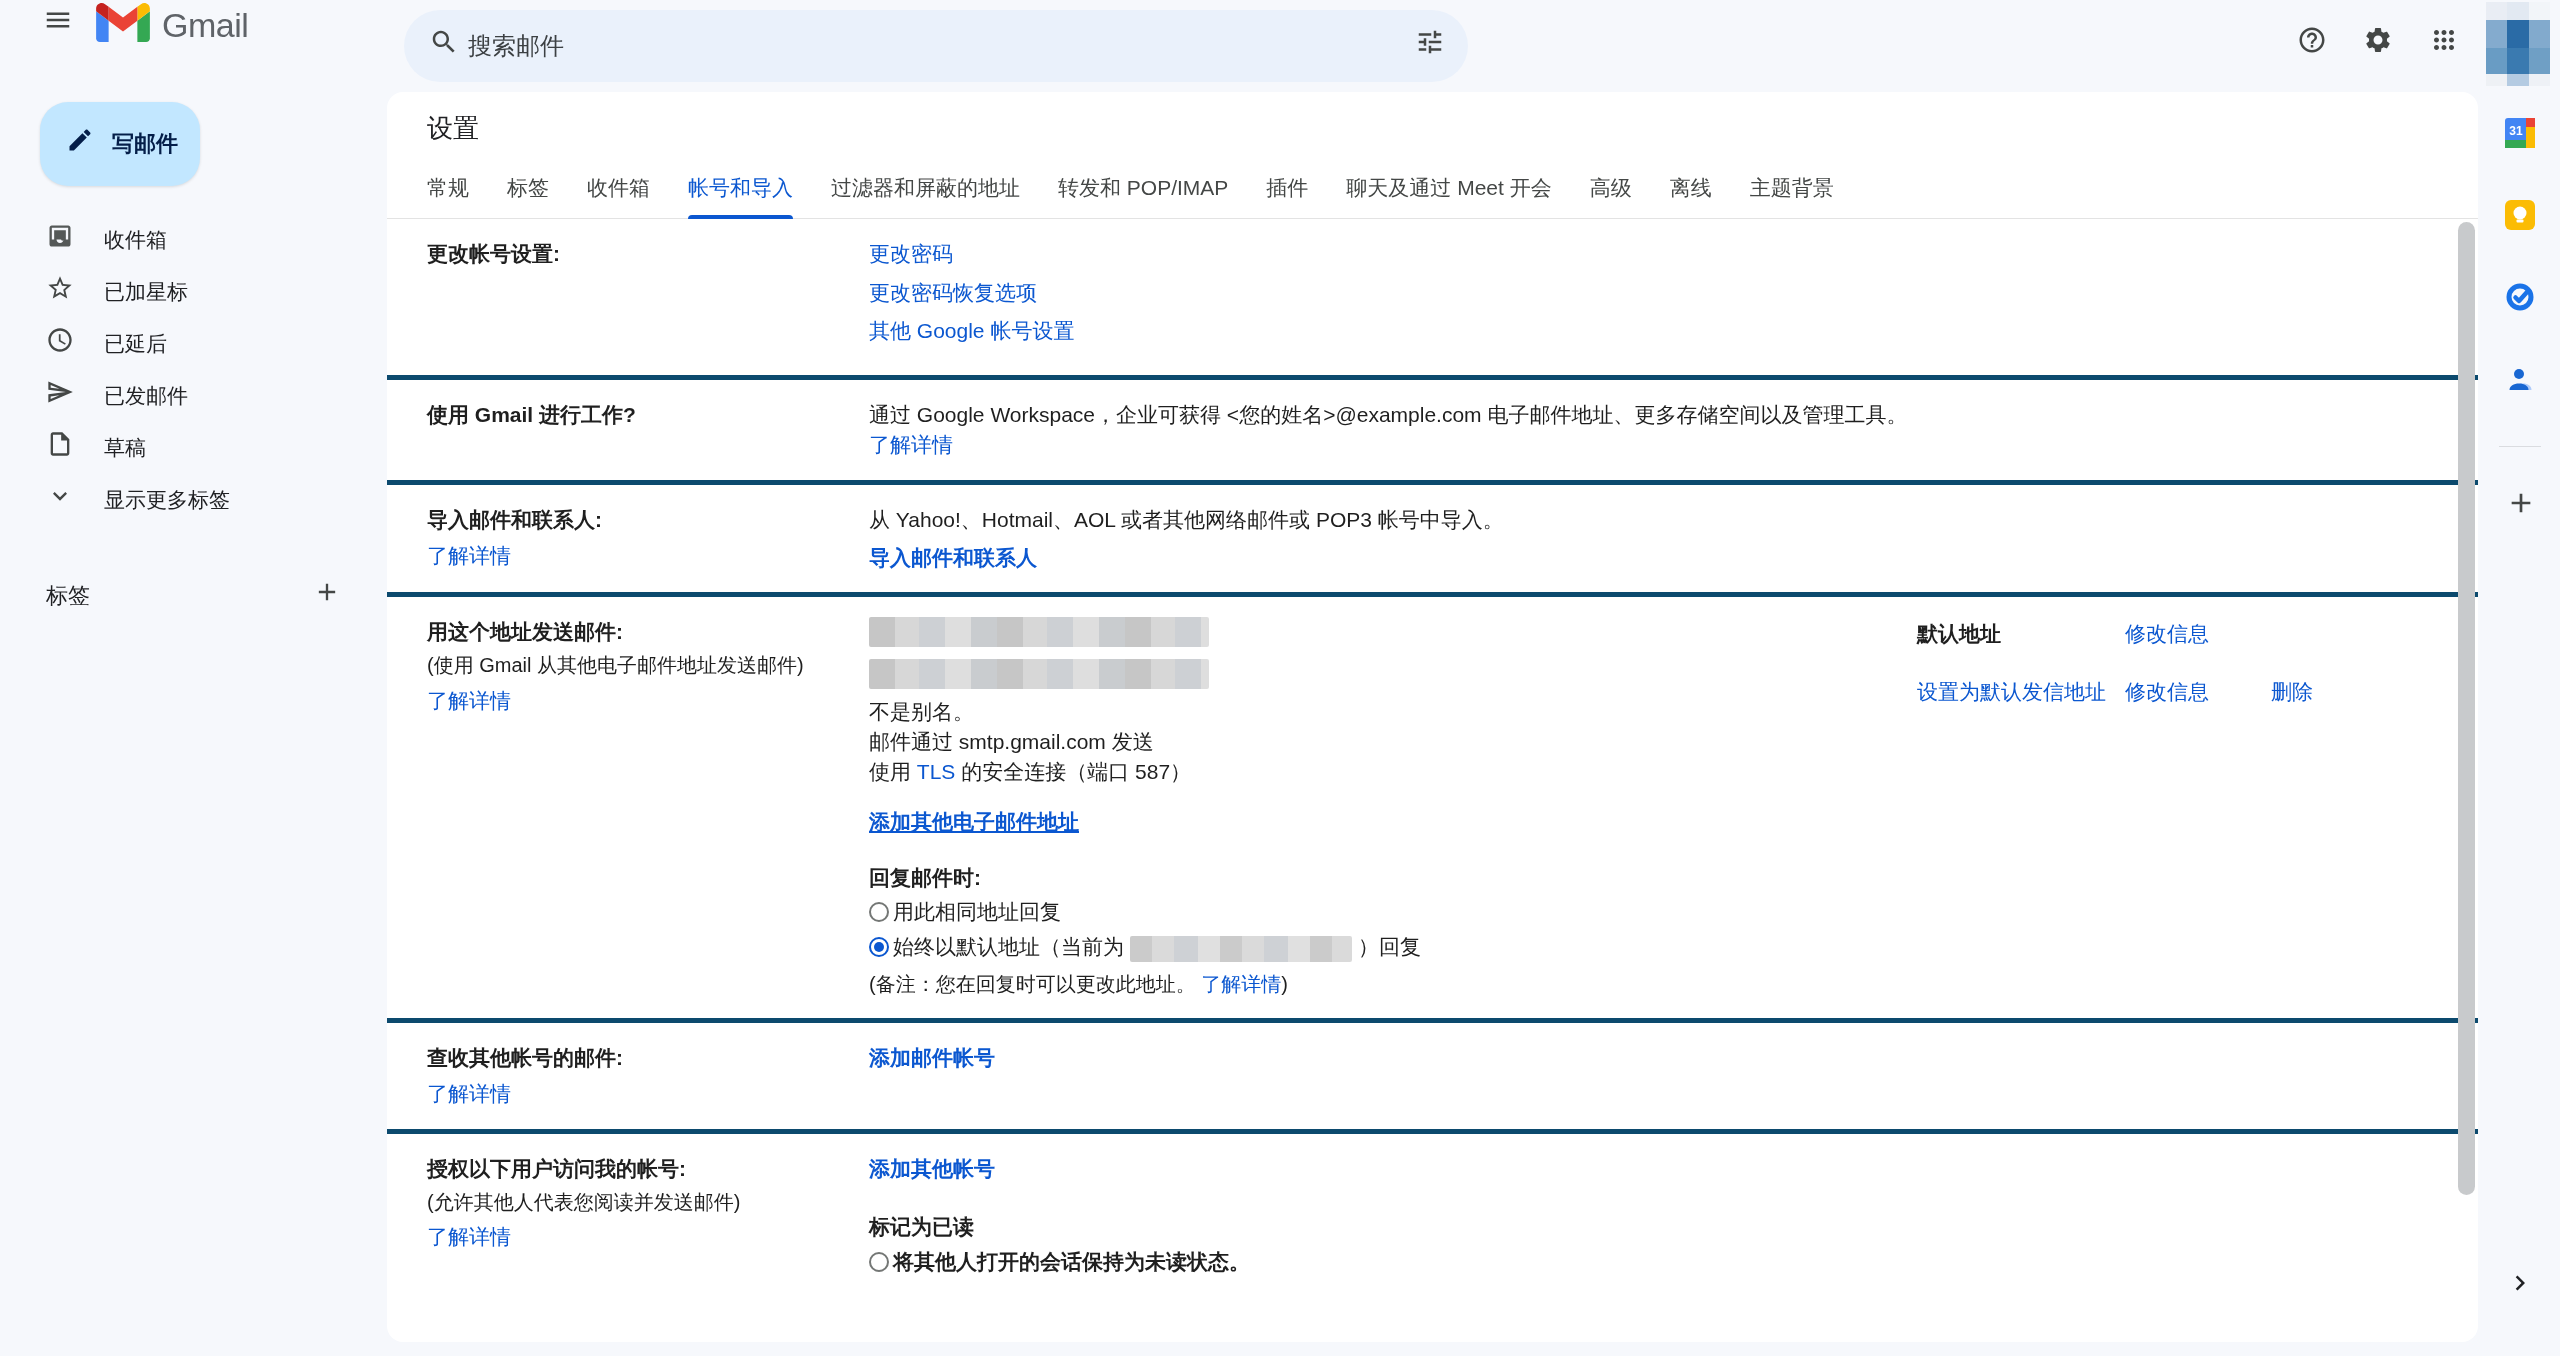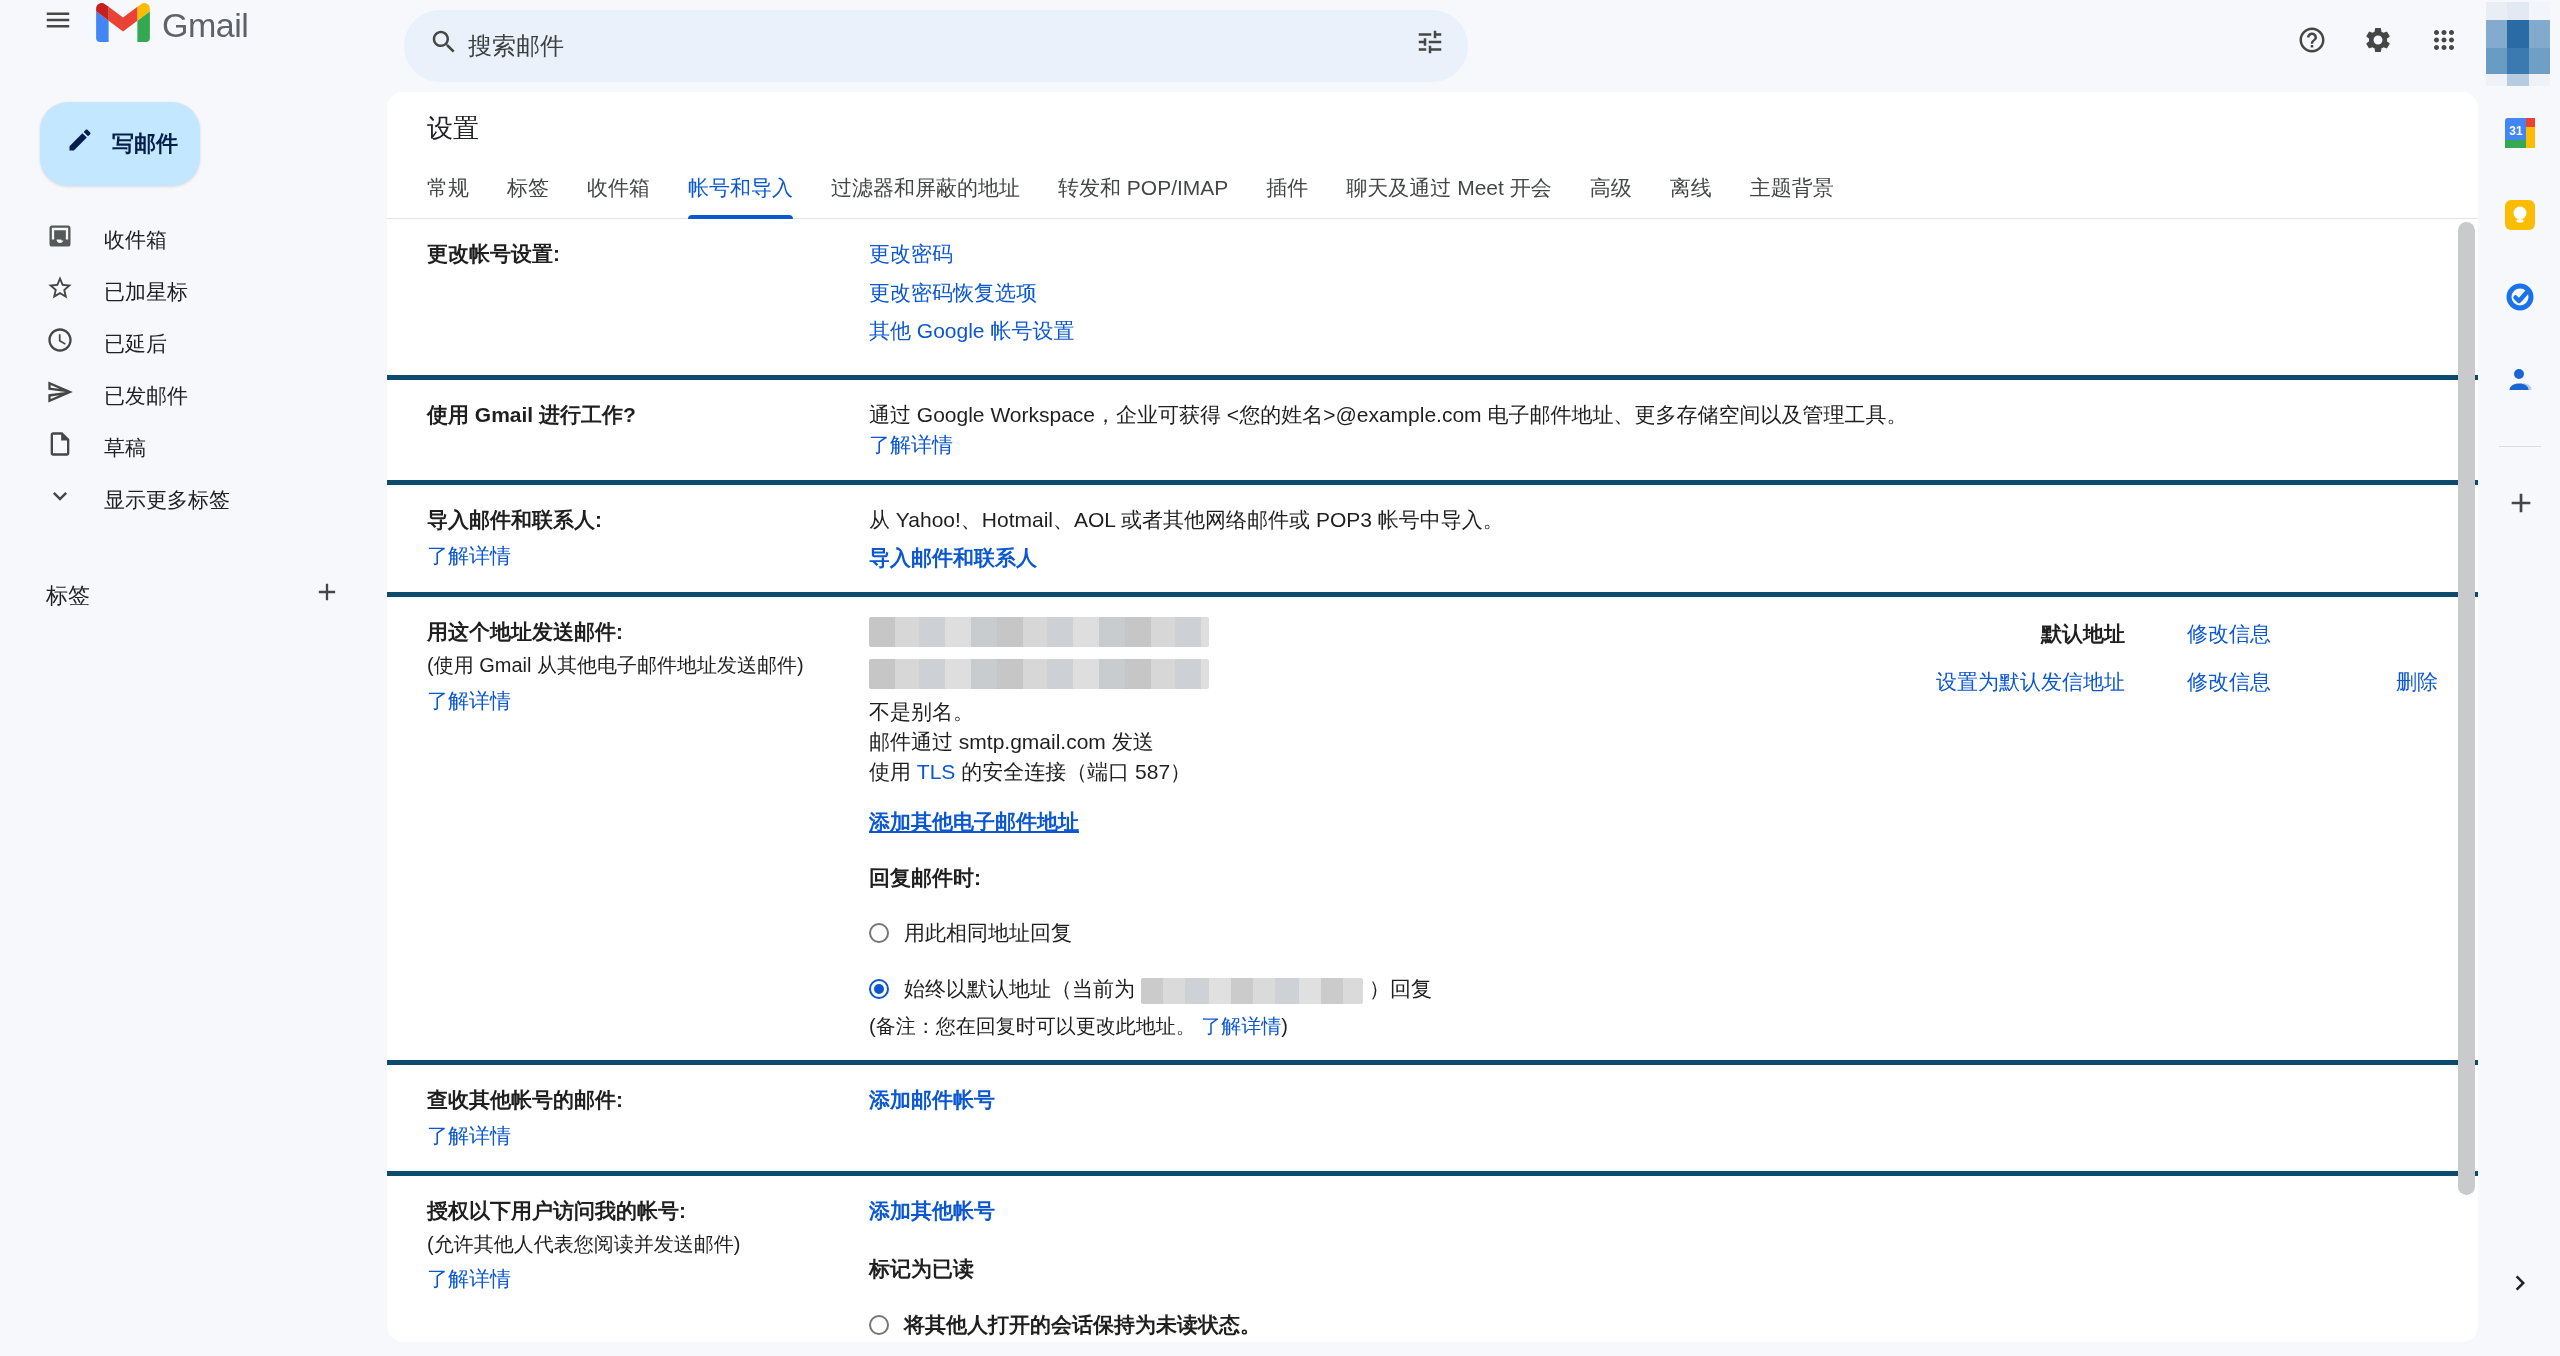--- a/index.html
+++ b/index.html
@@ -57,26 +57,26 @@
   .stack > * { display:block; }
   .stack .link { margin-bottom:9px; }
 
   .blur-bar { width:340px; height:30px; border-radius:2px;
     background:repeating-linear-gradient(90deg,#c6c6c6 0 26px,#d7d7d7 26px 50px,#cdd0d4 50px 76px,#dedede 76px 102px,#c9cccf 102px 128px);
   }
   .blur-inline { display:inline-block; vertical-align:middle; width:222px; height:26px; border-radius:2px; margin:0 6px;
     background:repeating-linear-gradient(90deg,#cbcbcb 0 22px,#dadada 22px 44px,#ced1d5 44px 68px,#e0e0e0 68px 90px);
   }
 
-  .radio-row { display:flex; align-items:center; gap:15px; margin-top:26px; cursor:pointer; }
+  .radio-row { display:flex; align-items:center; gap:4px; margin-top:5px; cursor:pointer; }
   .radio { width:20px; height:20px; border-radius:50%; border:2px solid #747775; flex:none; position:relative; }
   .radio.checked { border-color:#0b57d0; }
   .radio.checked::after { content:""; position:absolute; left:3px; top:3px; width:10px; height:10px; border-radius:50%; background:#0b57d0; }
 
-  .sendas-right { display:grid; grid-template-columns:208px 146px auto; row-gap:18px; align-content:start; padding-top:2px;text-align:right; }
+  .sendas-right { display:grid; grid-template-columns:208px 146px auto; row-gap:28px; align-content:start; padding-top:2px; }
   .add-underline { font-weight:700; text-decoration:underline; display:inline-block; margin-top:20px; }
   .section-head { font-weight:700; margin-top:26px; }
   .note { font-size:20px; margin-top:8px; }
 
   
   .scroll-thumb { position:absolute; left:2458px; top:222px; width:17px; height:973px; background:#c8cacc; border-radius:9px; cursor:pointer; }
 
   
   .rail { position:absolute; right:0; top:92px; width:80px; bottom:0; display:flex; flex-direction:column; align-items:center; }
   .rail-btn { width:30px; height:30px; margin-top:52px; cursor:pointer; }

